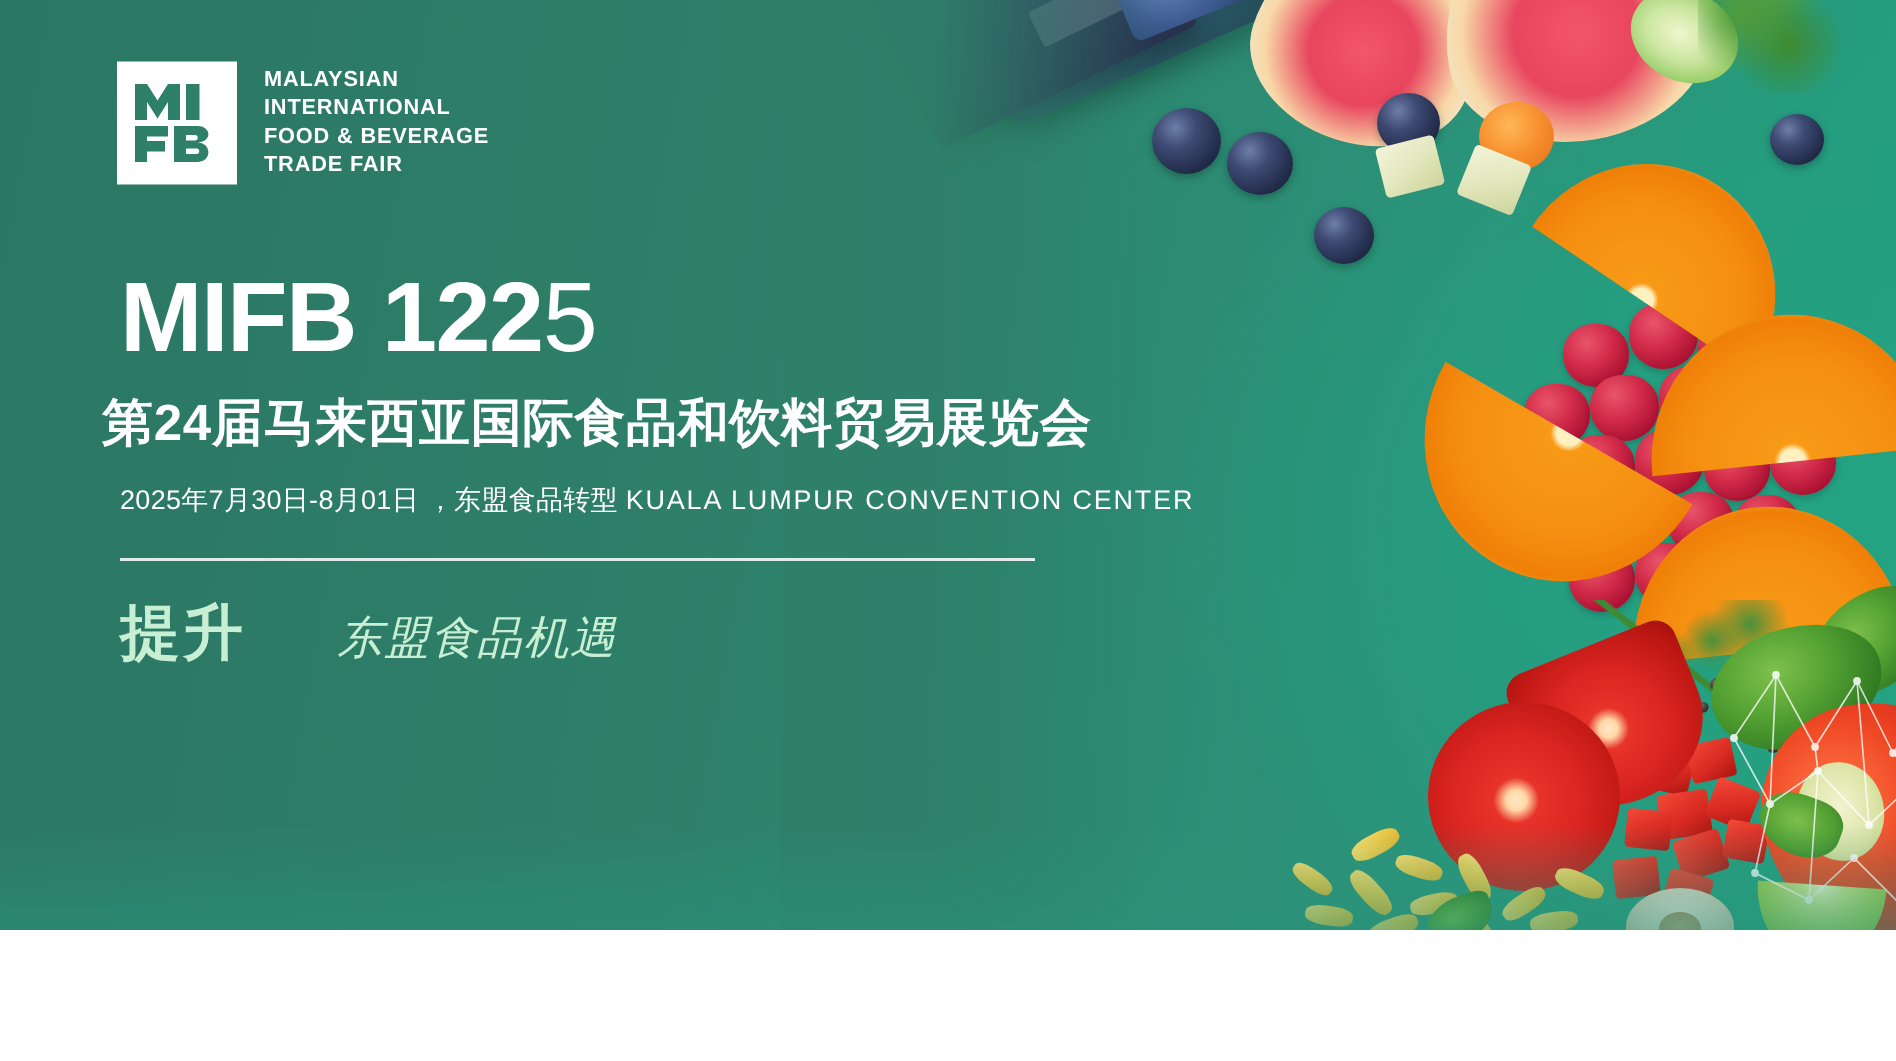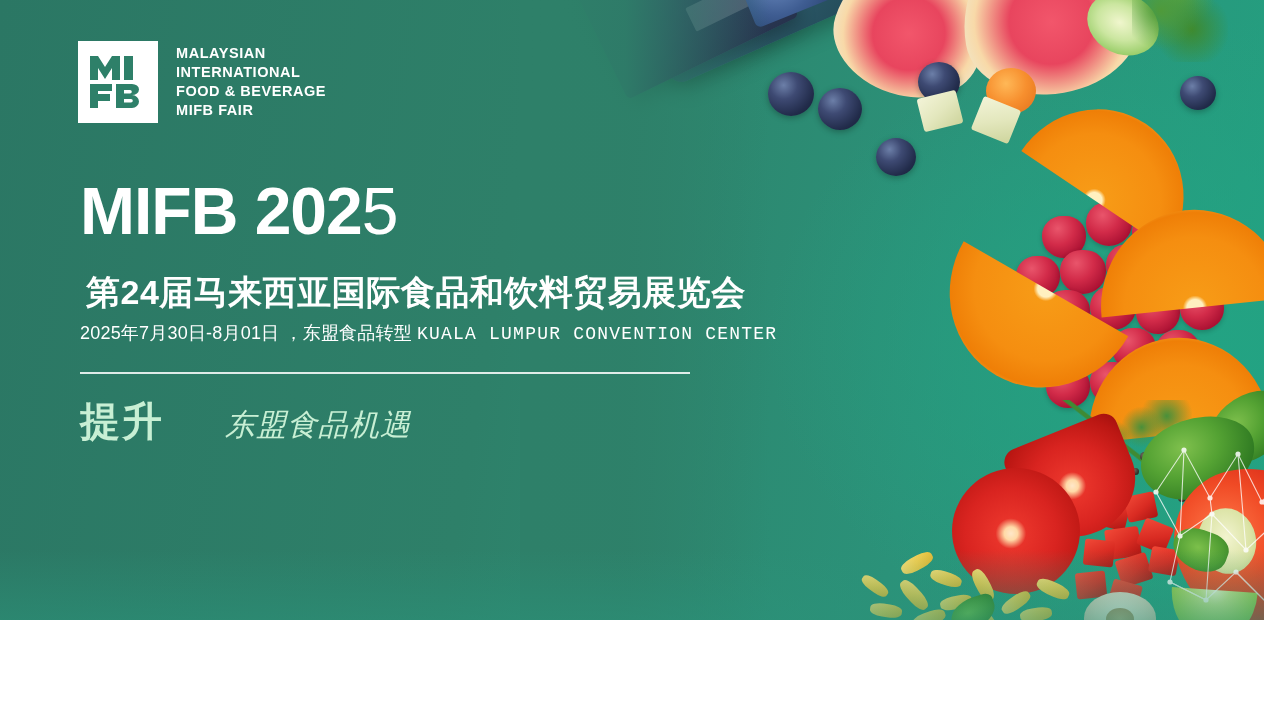--- a/index.html
+++ b/index.html
@@ -223,31 +223,31 @@
   
   .title {
     position:absolute; left:80px; top:178px;
     color:#ffffff; font-size:66px; line-height:1;
     letter-spacing:-1px; white-space:nowrap;
   }
   .title .strong { font-weight:bold; }
   .title .light { font-weight:300; }
 
   .subtitle {
-    position:absolute; left:86px; top:263px;
+    position:absolute; left:68px; top:263px;
     color:#ffffff; font-size:34px; font-weight:bold; line-height:1.15;
-    letter-spacing:.5px; white-space:nowrap;margin-top:10px;
+    letter-spacing:.5px; white-space:nowrap;
   }
 
   .dateline {
     position:absolute; left:80px; top:322px;
     color:#ffffff; font-size:18px; line-height:1.25; white-space:nowrap;
     letter-spacing:.2px;
   }
-  .dateline .venue { font-family:Liberation Mono, monospace; letter-spacing:1.2px;text-align:right; }
+  .dateline .venue { font-family:Liberation Sans, sans-serif; letter-spacing:1.2px;text-align:right; }
 
   .divider {
     position:absolute; left:80px; top:372px; width:610px; height:2px;
     background:rgba(255,255,255,.85);
   }
 
   
   .slogans { position:absolute; left:80px; top:394px; }
   .sloganRow { display:flex; align-items:baseline; height:62px; }
   .sloganKey {
@@ -426,25 +426,25 @@
             <path d="M26,28 h16 a7,5.5 0 0 1 0,11 a7,6.5 0 0 1 0,13 h-16 z
                      M34,34 h6 a1.8,1.8 0 0 1 0,3.6 h-6 z
                      M34,43 h7 a1.8,1.8 0 0 1 0,3.6 h-7 z" fill-rule="evenodd"></path>
           </g>
         </svg>
       </div>
       <div class="logoWords">
         <div>MALAYSIAN</div>
         <div>INTERNATIONAL</div>
         <div>FOOD &amp; BEVERAGE</div>
-        <div>MIFB FAIR</div>
+        <div>TRADE FAIR</div>
       </div>
     </div>
 
-    <div class="title"><span class="strong">MIFB 202</span><span class="light">5</span></div>
+    <div class="title"><span class="strong">MIFB 122</span><span class="light">5</span></div>
 
     <div class="subtitle">第24届马来西亚国际食品和饮料贸易展览会</div>
 
     <div class="dateline"><span>2025年7月30日-8月01日 ，东盟食品转型</span> <span class="venue">KUALA LUMPUR CONVENTION CENTER</span></div>
 
     <div class="divider"></div>
 
     <div class="slogans">
       <div class="sloganRow">
         <div class="sloganKey">提升</div>

